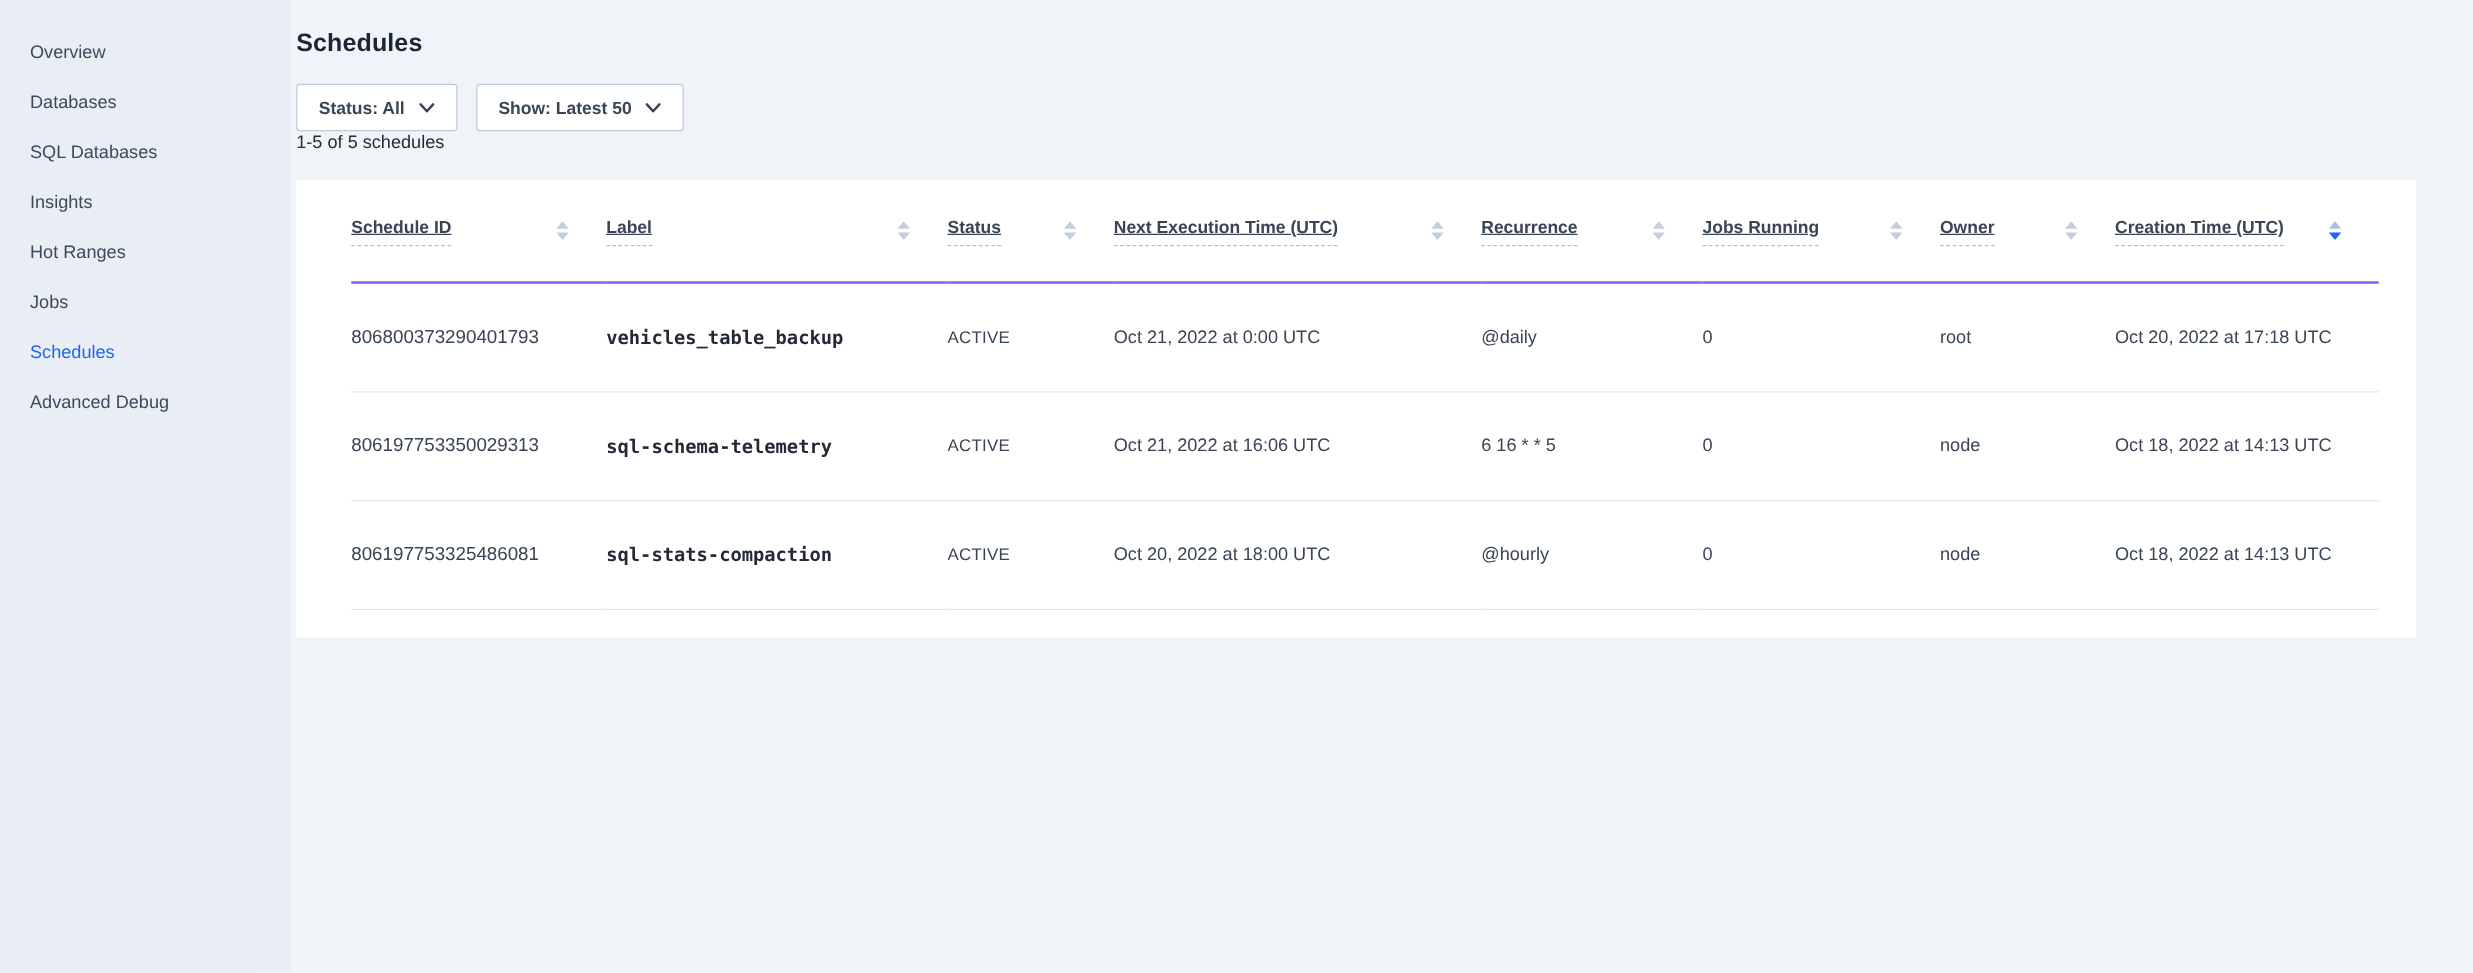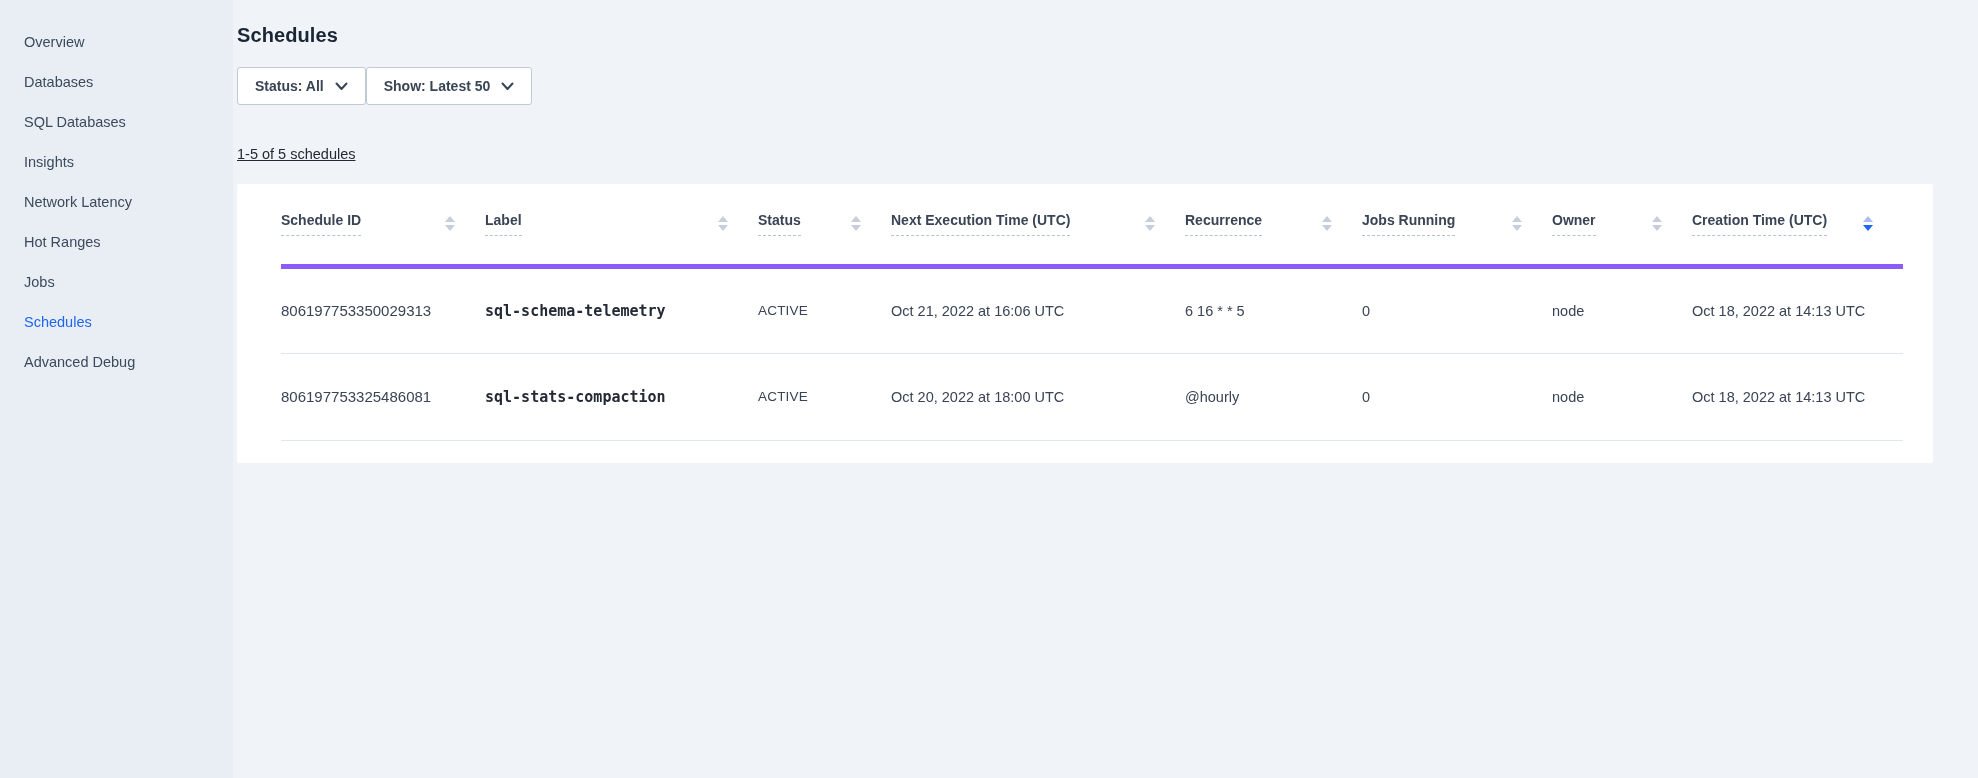--- a/index.html
+++ b/index.html
@@ -23,44 +23,44 @@
     white-space: nowrap;
   }
   .sidebar li.active { color: var(--accent, #2065f0); }
 
   
   .main { flex: 1; padding: 22px 45px 0 4px; }
   h1.page-title {
     font-size: 20px; line-height: 26px; font-weight: 700;
     color: #1b2634; letter-spacing: 0.1px;
   }
-  .filters { margin-top: 19px; display: flex; }
+  .filters { margin-top: 19px; display: flex; gap: 15px; }
   .dropdown-btn {
     display: inline-flex; align-items: center; gap: 11px;
     height: 38px; padding: 0 17px;
     background: #ffffff; border: 1px solid #c0c9d6; border-radius: 3px;
     font-family: inherit; font-size: 14px; font-weight: 700; color: #394455;
     cursor: pointer;
   }
   .chev { display: inline-flex; }
-  .count { margin-top: 40px; font-size: 14.5px; line-height: 19px; color: #242a35; text-decoration: underline; }
+  .count { font-size: 14.5px; line-height: 19px; color: #242a35; }
 
   
   .card {
     margin-top: 20px; background: var(--card-bg, #ffffff);
     padding: 0 30px 22px 44px; border-radius: 2px;
   }
   table { width: 100%; border-collapse: collapse; table-layout: fixed; }
   col.w1 { width: 204px; } col.w2 { width: 273px; } col.w3 { width: 133px; }
   col.w4 { width: 294px; } col.w5 { width: 177px; } col.w6 { width: 190px; }
   col.w7 { width: 140px; } col.w8 { width: 211px; }
 
   thead th {
     height: 82px; vertical-align: middle; text-align: left;
-    border-bottom: 5px solid #8b5cf6; cursor: pointer;
+    border-bottom: 2px solid #8b5cf6; cursor: pointer; text-decoration: underline;
   }
   .th-inner {
     display: flex; align-items: center; justify-content: space-between;
     padding-right: 30px;
   }
   .th-label {
     display: inline-block; font-size: 14px; font-weight: 700; color: #394455;
     padding-bottom: 7px; border-bottom: 1px dashed #b6c0d2; white-space: nowrap;
   }
   .sort-icon { display: inline-flex; flex-direction: column; gap: 3px; margin-left: 8px; }
@@ -86,21 +86,20 @@
 <body>
 
 <div class="app">
 
   <nav class="sidebar">
     <ul id="sidebar-list">
         <li><span>Overview</span></li>
         <li><span>Databases</span></li>
         <li><span>SQL Databases</span></li>
         <li><span>Insights</span></li>
-        <li><span>Network Latency</span></li>
         <li><span>Hot Ranges</span></li>
         <li><span>Jobs</span></li>
         <li class="active"><span>Schedules</span></li>
         <li><span>Advanced Debug</span></li>
       </ul>
   </nav>
 
   <main class="main">
     <h1 class="page-title">Schedules</h1>
 
@@ -208,20 +207,30 @@
       <span class="sort-icon">
         <span class="tri up"></span>
         <span class="tri down"></span>
       </span>
     </span>
   </th>
             </tr>
         </thead>
         <tbody id="table-body">
             <tr>
+              <td data-key="schedule_id">806800373290401793</td>
+              <td data-key="label">vehicles_table_backup</td>
+              <td data-key="status">ACTIVE</td>
+              <td data-key="next_execution_time">Oct 21, 2022 at 0:00 UTC</td>
+              <td data-key="recurrence">@daily</td>
+              <td data-key="jobs_running">0</td>
+              <td data-key="owner">root</td>
+              <td data-key="creation_time">Oct 20, 2022 at 17:18 UTC</td>
+            </tr>
+            <tr>
               <td data-key="schedule_id">806197753350029313</td>
               <td data-key="label">sql-schema-telemetry</td>
               <td data-key="status">ACTIVE</td>
               <td data-key="next_execution_time">Oct 21, 2022 at 16:06 UTC</td>
               <td data-key="recurrence">6 16 * * 5</td>
               <td data-key="jobs_running">0</td>
               <td data-key="owner">node</td>
               <td data-key="creation_time">Oct 18, 2022 at 14:13 UTC</td>
             </tr>
             <tr>

